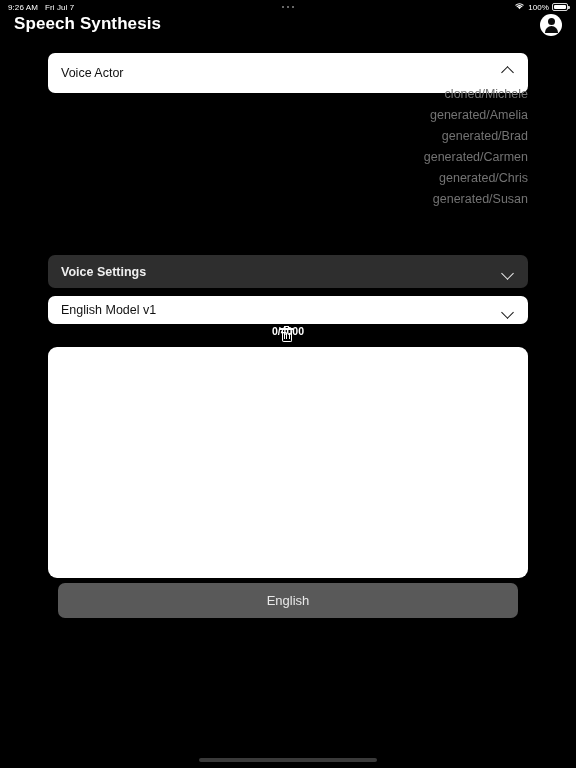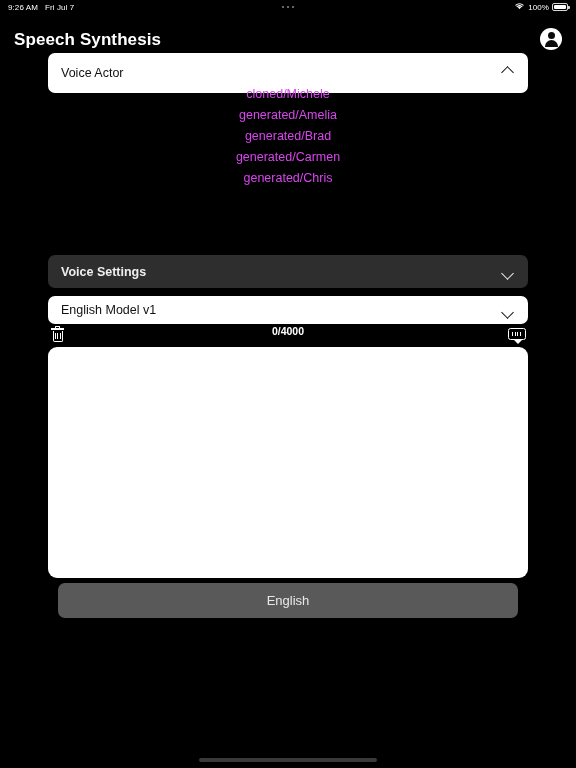--- a/index.html
+++ b/index.html
@@ -31,21 +31,21 @@
   .batt::after {
     content: ""; position: absolute; right: -2.5px; top: 2px;
     width: 1.5px; height: 3px; background: #d8d8d8; border-radius: 0 1px 1px 0;
   }
   .batt i { position: absolute; left: 1px; top: 1px; bottom: 1px; right: 1px;
             background: #fff; border-radius: 1px; display: block; }
 
   
   .header {
     position: absolute; top: 14px; left: 0; width: 576px; height: 36px;
-    display: flex; align-items: flex-end; padding: 0 14px;
+    display: flex; align-items: flex-start; padding: 0 14px;
   }
   .app-title { font-size: 17px; font-weight: bold; color: #fff; letter-spacing: .1px; }
   .avatar {
     margin-left: auto; width: 22px; height: 22px; border-radius: 50%;
     background: #fff; display: flex; align-items: center; justify-content: center;
     position: relative;
   }
   .avatar .head { position: absolute; top: 4px; width: 7px; height: 7px;
                   border-radius: 50%; background: #0b0b0b; }
   .avatar .body { position: absolute; bottom: 3px; width: 13px; height: 7px;
@@ -76,28 +76,28 @@
   #voice-settings-panel { top: 205px; height: 33px; font-weight: bold; }
   #model-select { top: 246px; height: 28px; }
 
   
   .voice-list {
     position: absolute; left: 48px; top: 34px; width: 480px; height: 168px;
     overflow: hidden;
   }
   .voice-item {
     height: 21px; line-height: 21px;
-    text-align: center; font-size: 12.5px; color: #d946ef;
+    text-align: right; font-size: 12.5px; color: #737373;
     white-space: nowrap;
   }
 
   
   .editor-toolbar {
     position: absolute; left: 48px; top: 275px; width: 480px; height: 24px;
-    display: flex; align-items: flex-start;
+    display: flex; align-items: center; flex-direction: column;
   }
   .counter {
     position: absolute; left: 0; right: 0; text-align: center;
     font-size: 10.5px; font-weight: bold; color: #fff; pointer-events: none;
   }
   .icon-btn { width: 22px; height: 22px; position: relative; flex: none; }
   .icon-btn.right { margin-left: auto; }
 
   
   .trash { width: 13px; height: 15px; position: absolute; left: 3px; top: 3px; }
@@ -185,20 +185,21 @@
     <span class="lbl">Voice Actor</span>
     <span class="chev up"></span>
   </div>
 
   <div class="voice-list">
     <div class="voice-item">cloned/Michele</div>
     <div class="voice-item">generated/Amelia</div>
     <div class="voice-item">generated/Brad</div>
     <div class="voice-item">generated/Carmen</div>
     <div class="voice-item">generated/Chris</div>
+    <div class="voice-item">generated/Susan</div>
   </div>
 
   <div class="field dark" id="voice-settings-panel">
     <span class="lbl">Voice Settings</span>
     <span class="chev"></span>
   </div>
 
   <div class="field white" id="model-select">
     <span class="lbl">English Model v1</span>
     <span class="chev"></span>

